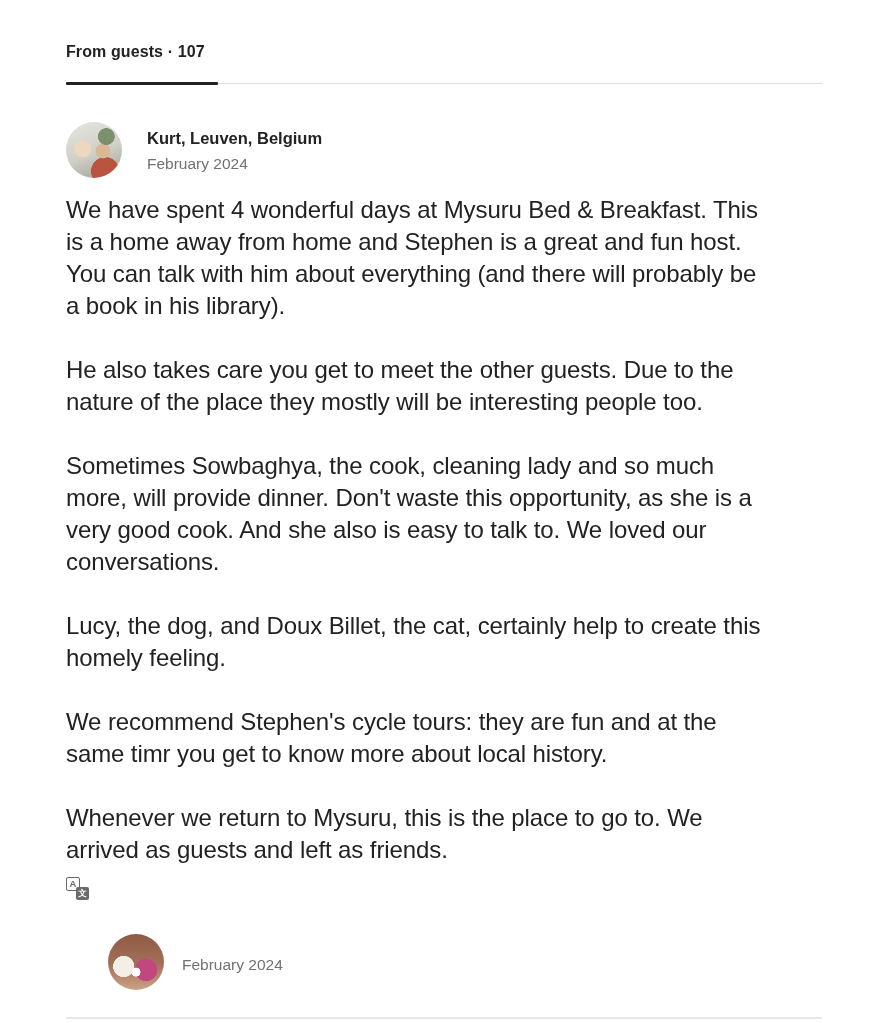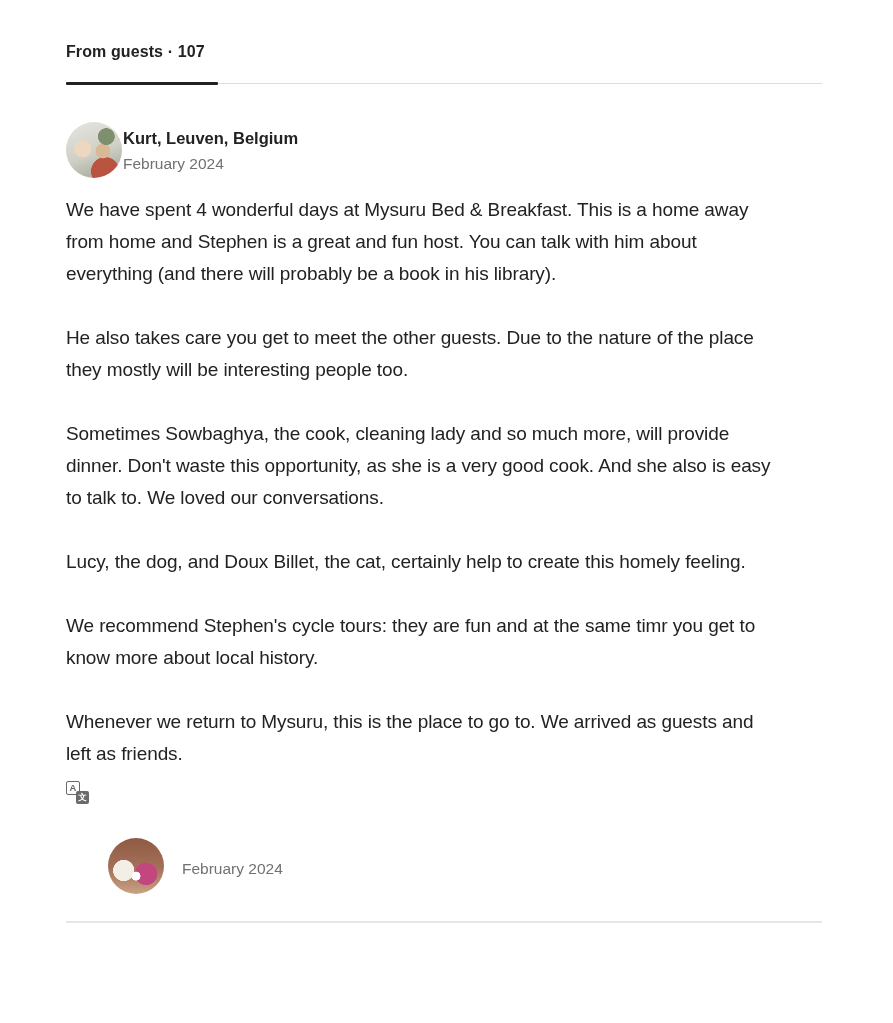--- a/index.html
+++ b/index.html
@@ -48,21 +48,21 @@
     height: 3px;
     background: #222222;
     border-radius: 1px;
   }
 
   
   .review-header {
     margin-top: 38px;
     display: flex;
     align-items: center;
-    gap: 1px;
+    gap: 25px;
   }
   .avatar {
     width: 56px;
     height: 56px;
     border-radius: 50%;
     flex: 0 0 56px;
     cursor: pointer;
   }
   .avatar-kurt {
     background:
@@ -89,21 +89,21 @@
     margin-top: 5px;
     font-size: 15.5px;
     line-height: 20px;
     color: #717171;
   }
 
   
   .review-body {
     margin-top: 16px;
     max-width: 710px;
-    font-size: 19px;
+    font-size: 24px;
     line-height: 32px;
     color: #222222;
     white-space: pre-line;
     letter-spacing: -0.1px;
   }
 
   
   .translated-row {
     margin-top: 10px;
     display: flex;

